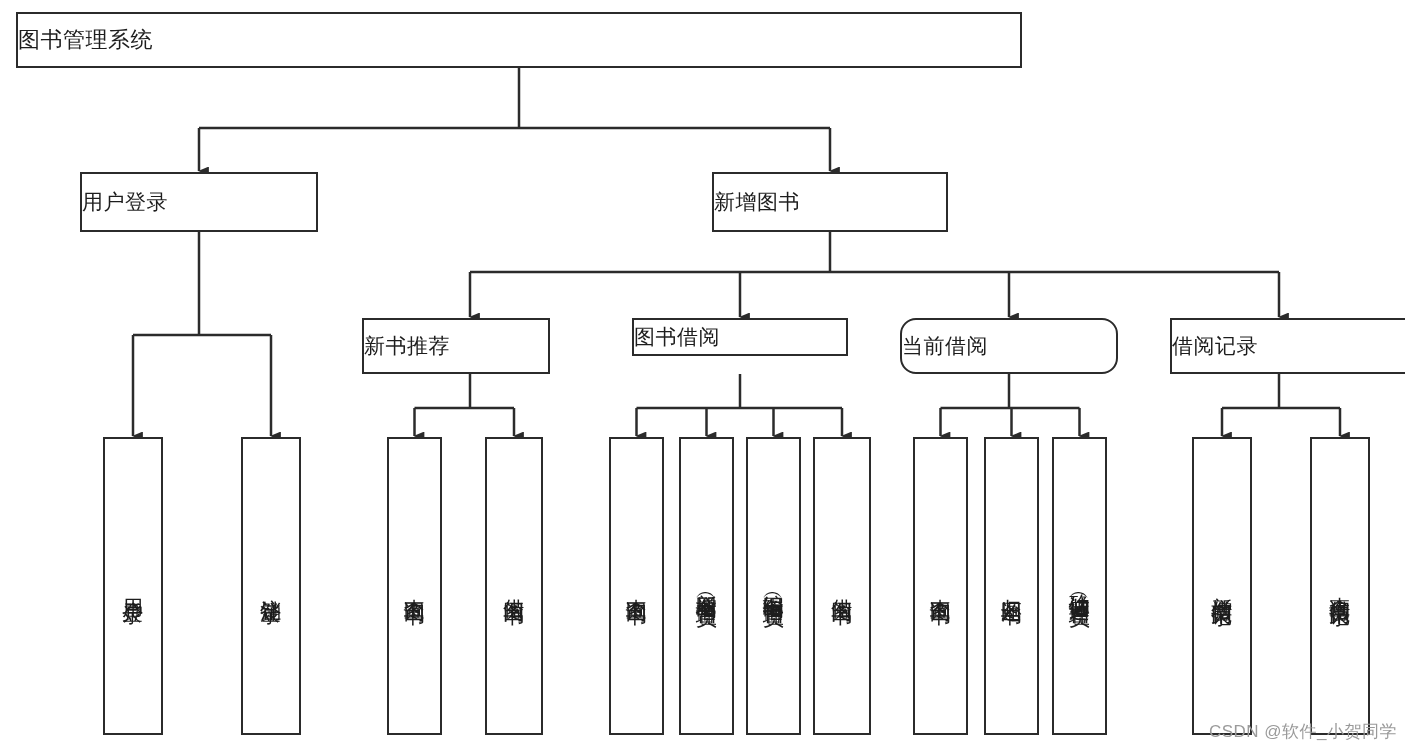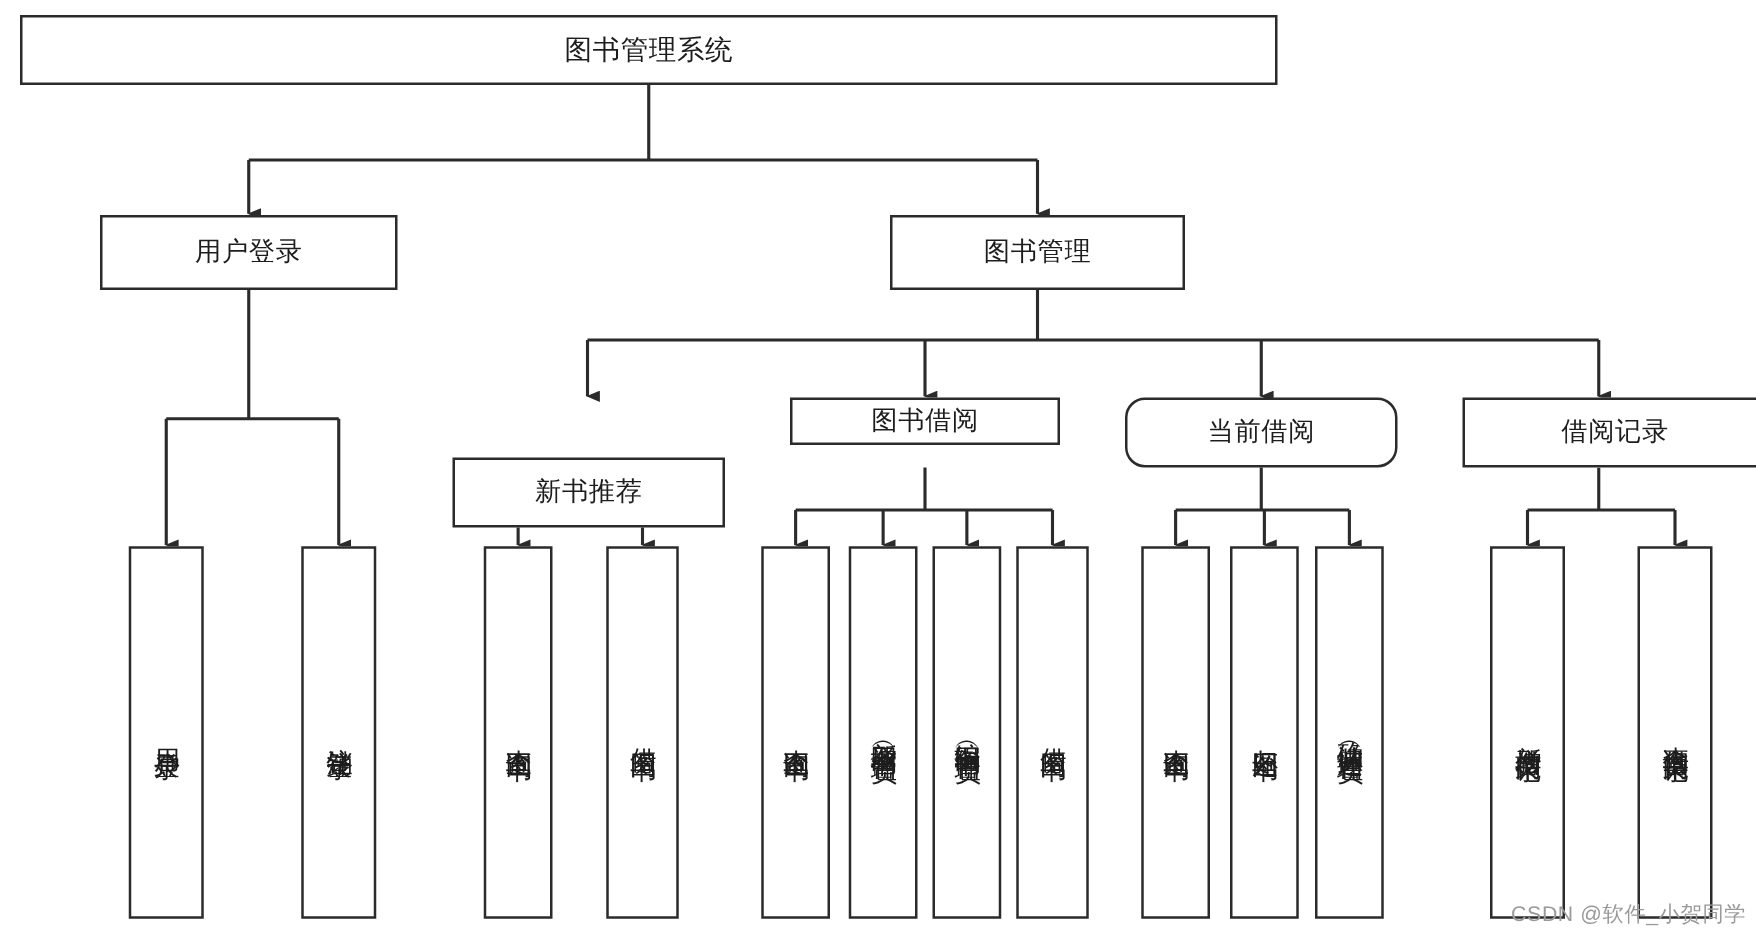--- a/index.html
+++ b/index.html
@@ -27,21 +27,20 @@
     height: 747px;
     pointer-events: none;
   }
   .node {
     position: absolute;
     box-sizing: border-box;
     background: #ffffff;
     border: 2.5px solid #2b2b2b;
     display: flex;
     align-items: center;
-    justify-content: center;
     z-index: 2;
   }
   .node .label {
     font-size: 21px;
     line-height: 1.12;
     letter-spacing: 0.5px;
     color: #1d1d1d;
     text-align: center;
     white-space: nowrap;
   }
@@ -126,23 +125,23 @@
   </svg>
 
   <div id="nodes">
       <div class="node root" style="left: 16px; top: 12px; width: 1006px; height: 56px;">
         <div class="label">图书管理系统</div>
       </div>
       <div class="node level1" style="left: 80px; top: 172px; width: 238px; height: 60px;">
         <div class="label">用户登录</div>
       </div>
       <div class="node level1" style="left: 712px; top: 172px; width: 236px; height: 60px;">
-        <div class="label">图书管理</div>
+        <div class="label">新增图书</div>
       </div>
-      <div class="node level2" style="left: 362px; top: 318px; width: 218px; height: 56px; margin-top: 48px;">
+      <div class="node level2" style="left: 362px; top: 318px; width: 188px; height: 56px;">
         <div class="label">新书推荐</div>
       </div>
       <div class="node level2" style="left: 632px; top: 318px; width: 216px; height: 38px;">
         <div class="label">图书借阅</div>
       </div>
       <div class="node level2" style="left: 900px; top: 318px; width: 218px; height: 56px; border-radius: 16px;">
         <div class="label">当前借阅</div>
       </div>
       <div class="node level2" style="left: 1170px; top: 318px; width: 244px; height: 56px;">
         <div class="label">借阅记录</div>

